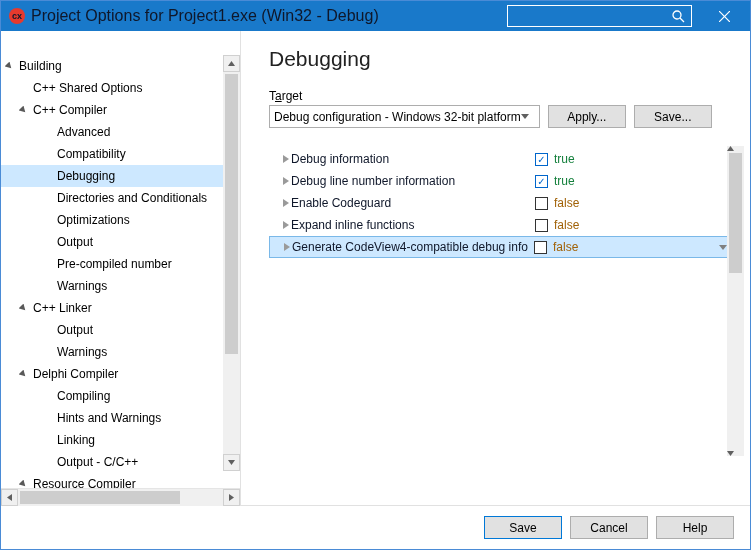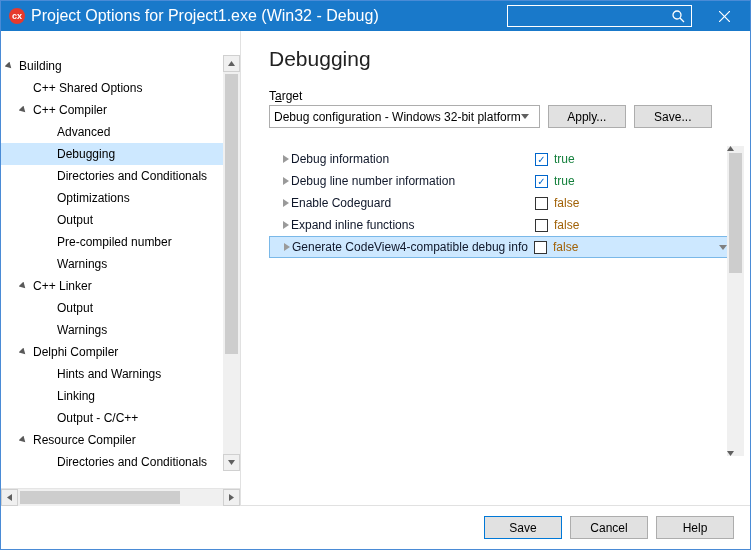--- a/index.html
+++ b/index.html
@@ -1,21 +1,21 @@
 <!DOCTYPE html>
 <html><head>
 <meta charset="utf-8">
 <style>
 * { box-sizing: border-box; margin: 0; padding: 0; font-family: "Segoe UI", Tahoma, sans-serif; font-size: 12px; }
 html, body { width: 751px; height: 550px; overflow: hidden; background: #fff; }
 
 .window { width: 751px; height: 550px; border: 1px solid #4a8bd6; display: flex; flex-direction: column; }
 
 .titlebar {
-  height: 30px; background: #1979ca; color: #ffffff; display: flex; align-items: center;
+  height: 30px; background: #1979ca; color: #0f172a; display: flex; align-items: center;
   padding: 0 6px 0 8px; gap: 6px;
 }
 .titlebar .app-icon {
   width: 16px; height: 16px; border-radius: 50%; background: #e63a2d;
   display: flex; align-items: center; justify-content: center; font-size: 9px; font-weight: bold;
 }
 .titlebar .title { flex: 0 0 auto; font-size: 16px; }
 .titlebar .spacer { flex: 1; }
 .titlebar .searchbox {
   width: 185px; height: 22px; border: 1px solid #fff; background: transparent;
@@ -150,20 +150,24 @@
                 <svg width="9" height="9">
                   <path d="M1 1 L7 4.5 L1 8 Z" fill="#595959" transform="rotate(45 4.5 4.5)"></path>
                 </svg>
               </span>
               <span class="label">C++ Compiler</span>
             </li>
             <li class="tree-item lvl2">
               <span class="expander"></span>
               <span class="label">Advanced</span>
             </li>
+            <li class="tree-item lvl2">
+              <span class="expander"></span>
+              <span class="label">Compatibility</span>
+            </li>
             <li class="tree-item lvl2 selected">
               <span class="expander"></span>
               <span class="label">Debugging</span>
             </li>
             <li class="tree-item lvl2">
               <span class="expander"></span>
               <span class="label">Directories and Conditionals</span>
             </li>
             <li class="tree-item lvl2">
               <span class="expander"></span>
@@ -197,20 +201,24 @@
               <span class="expander"></span>
               <span class="label">Warnings</span>
             </li>
             <li class="tree-item lvl1">
               <span class="expander">
                 <svg width="9" height="9">
                   <path d="M1 1 L7 4.5 L1 8 Z" fill="#595959" transform="rotate(45 4.5 4.5)"></path>
                 </svg>
               </span>
               <span class="label">Delphi Compiler</span>
+            </li>
+            <li class="tree-item lvl2">
+              <span class="expander"></span>
+              <span class="label">Compiling</span>
             </li>
             <li class="tree-item lvl2">
               <span class="expander"></span>
               <span class="label">Hints and Warnings</span>
             </li>
             <li class="tree-item lvl2">
               <span class="expander"></span>
               <span class="label">Linking</span>
             </li>
             <li class="tree-item lvl2">

